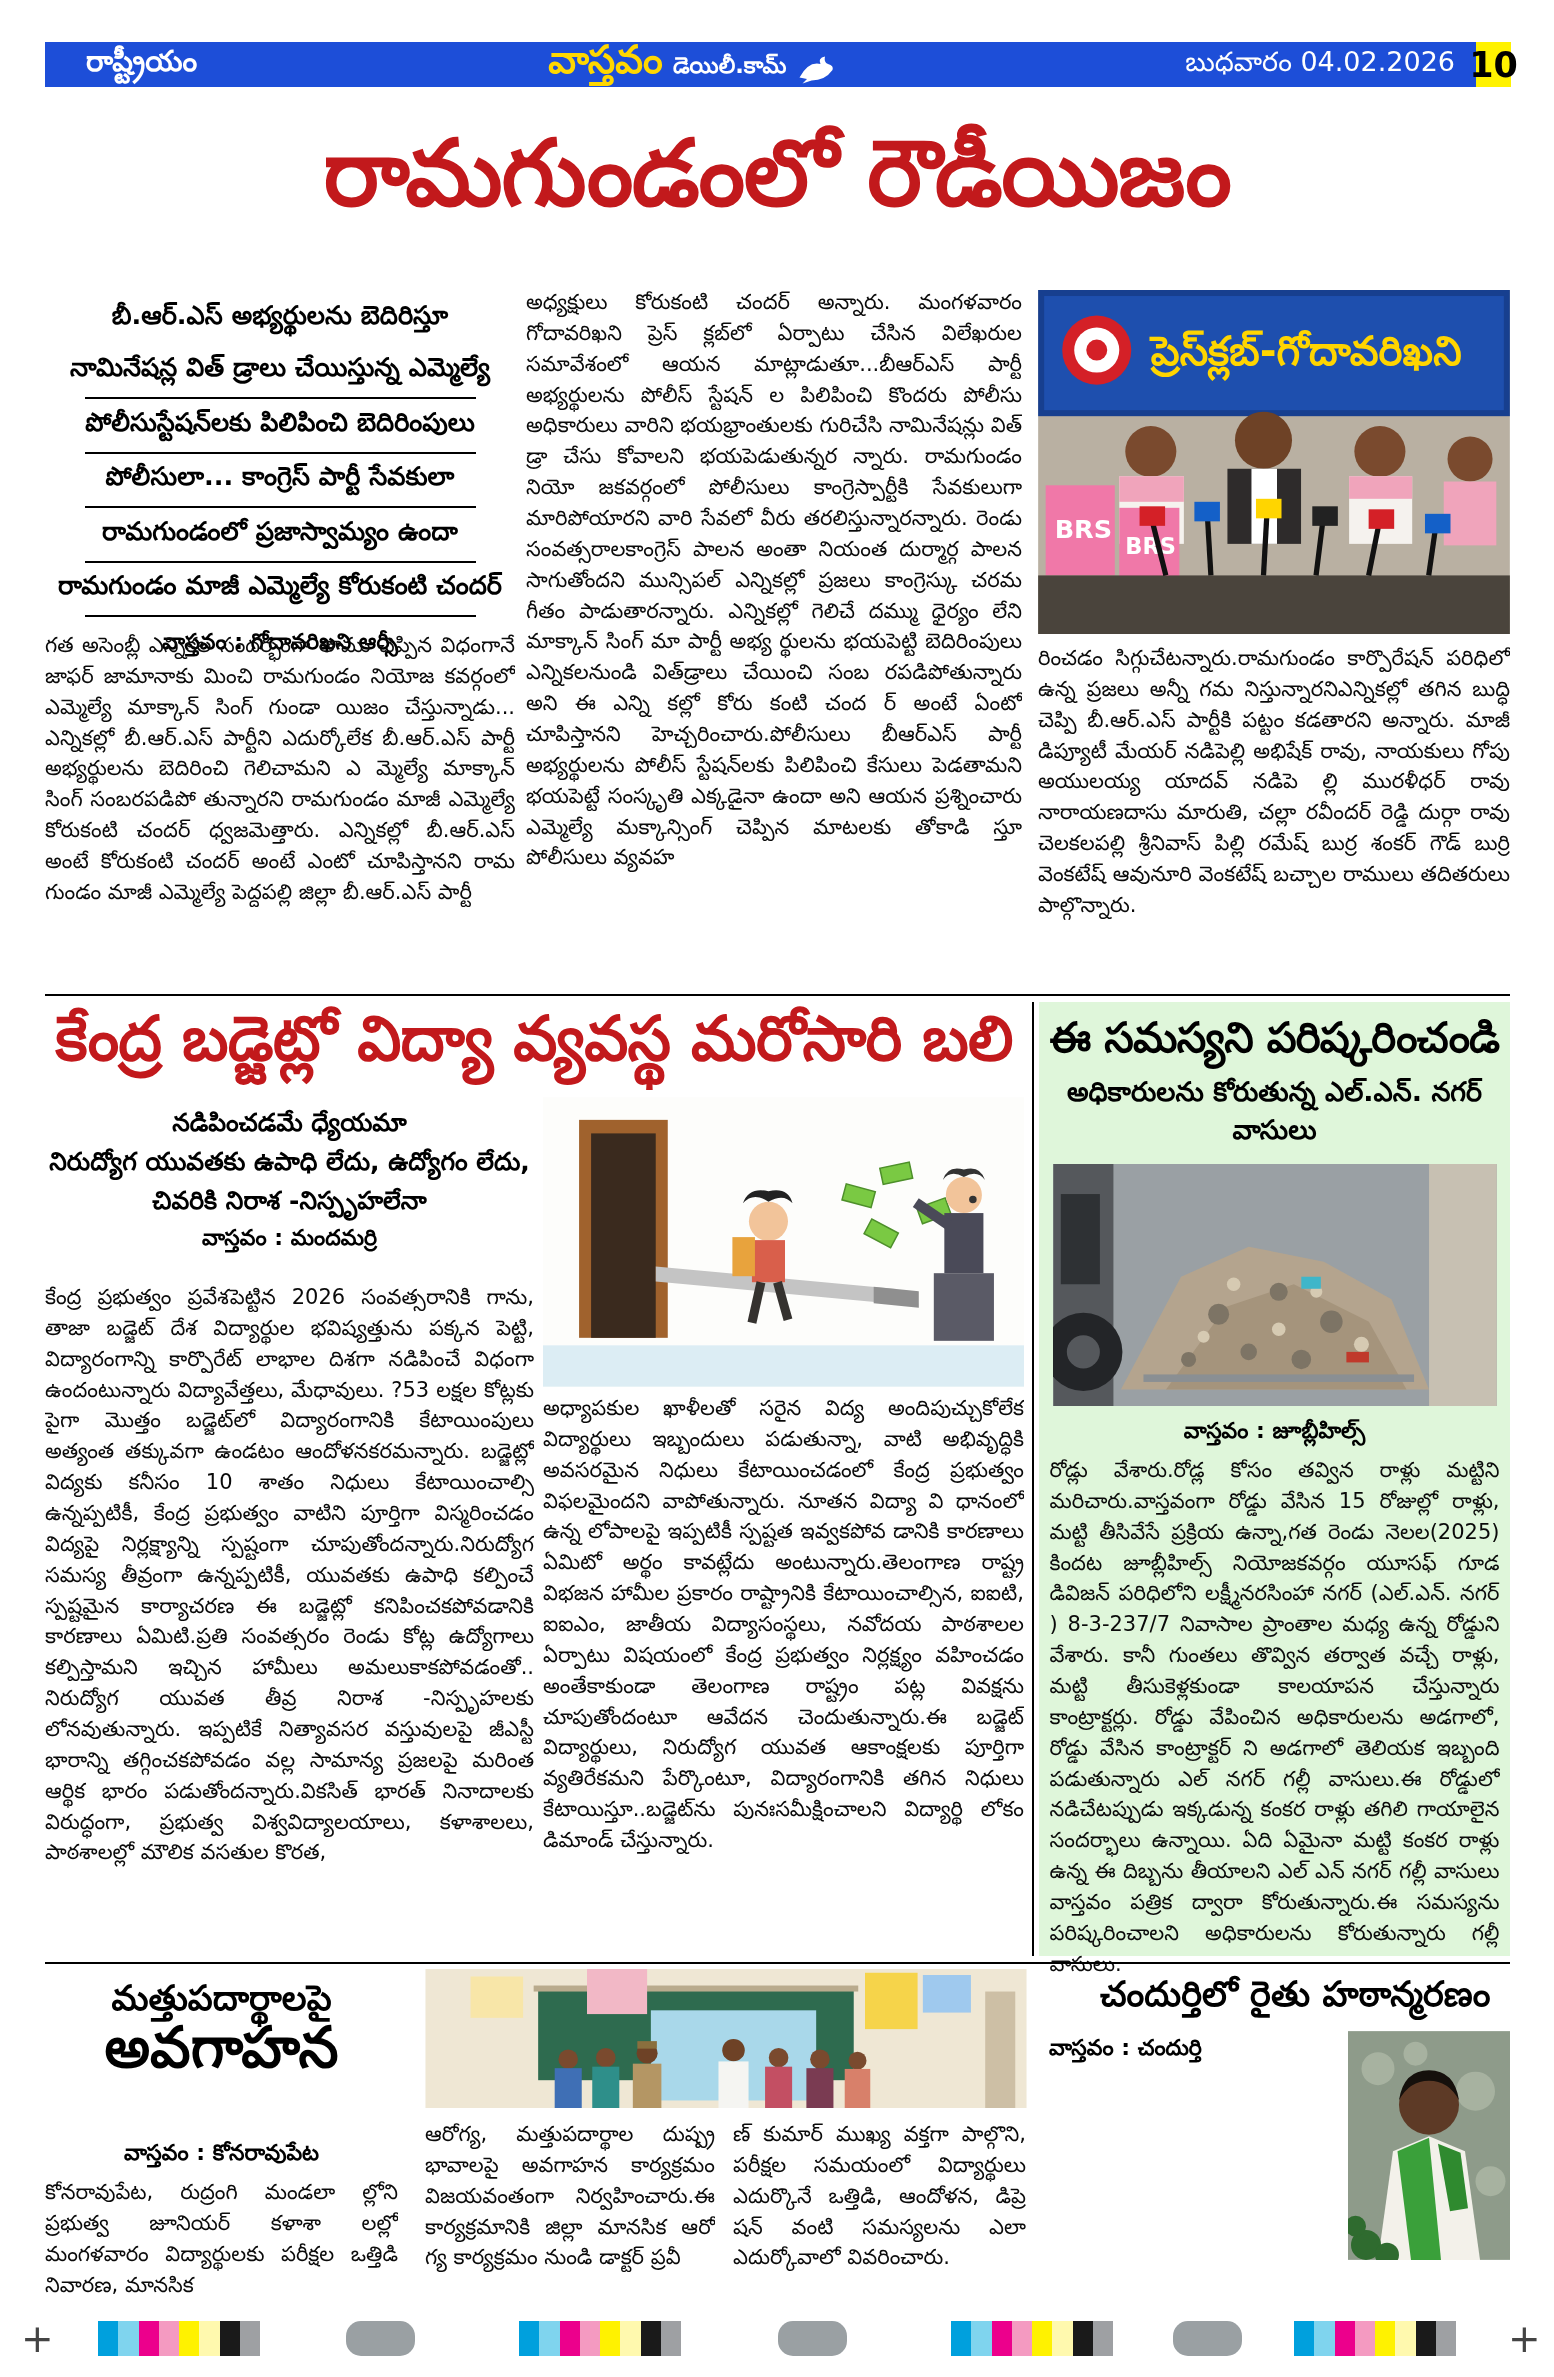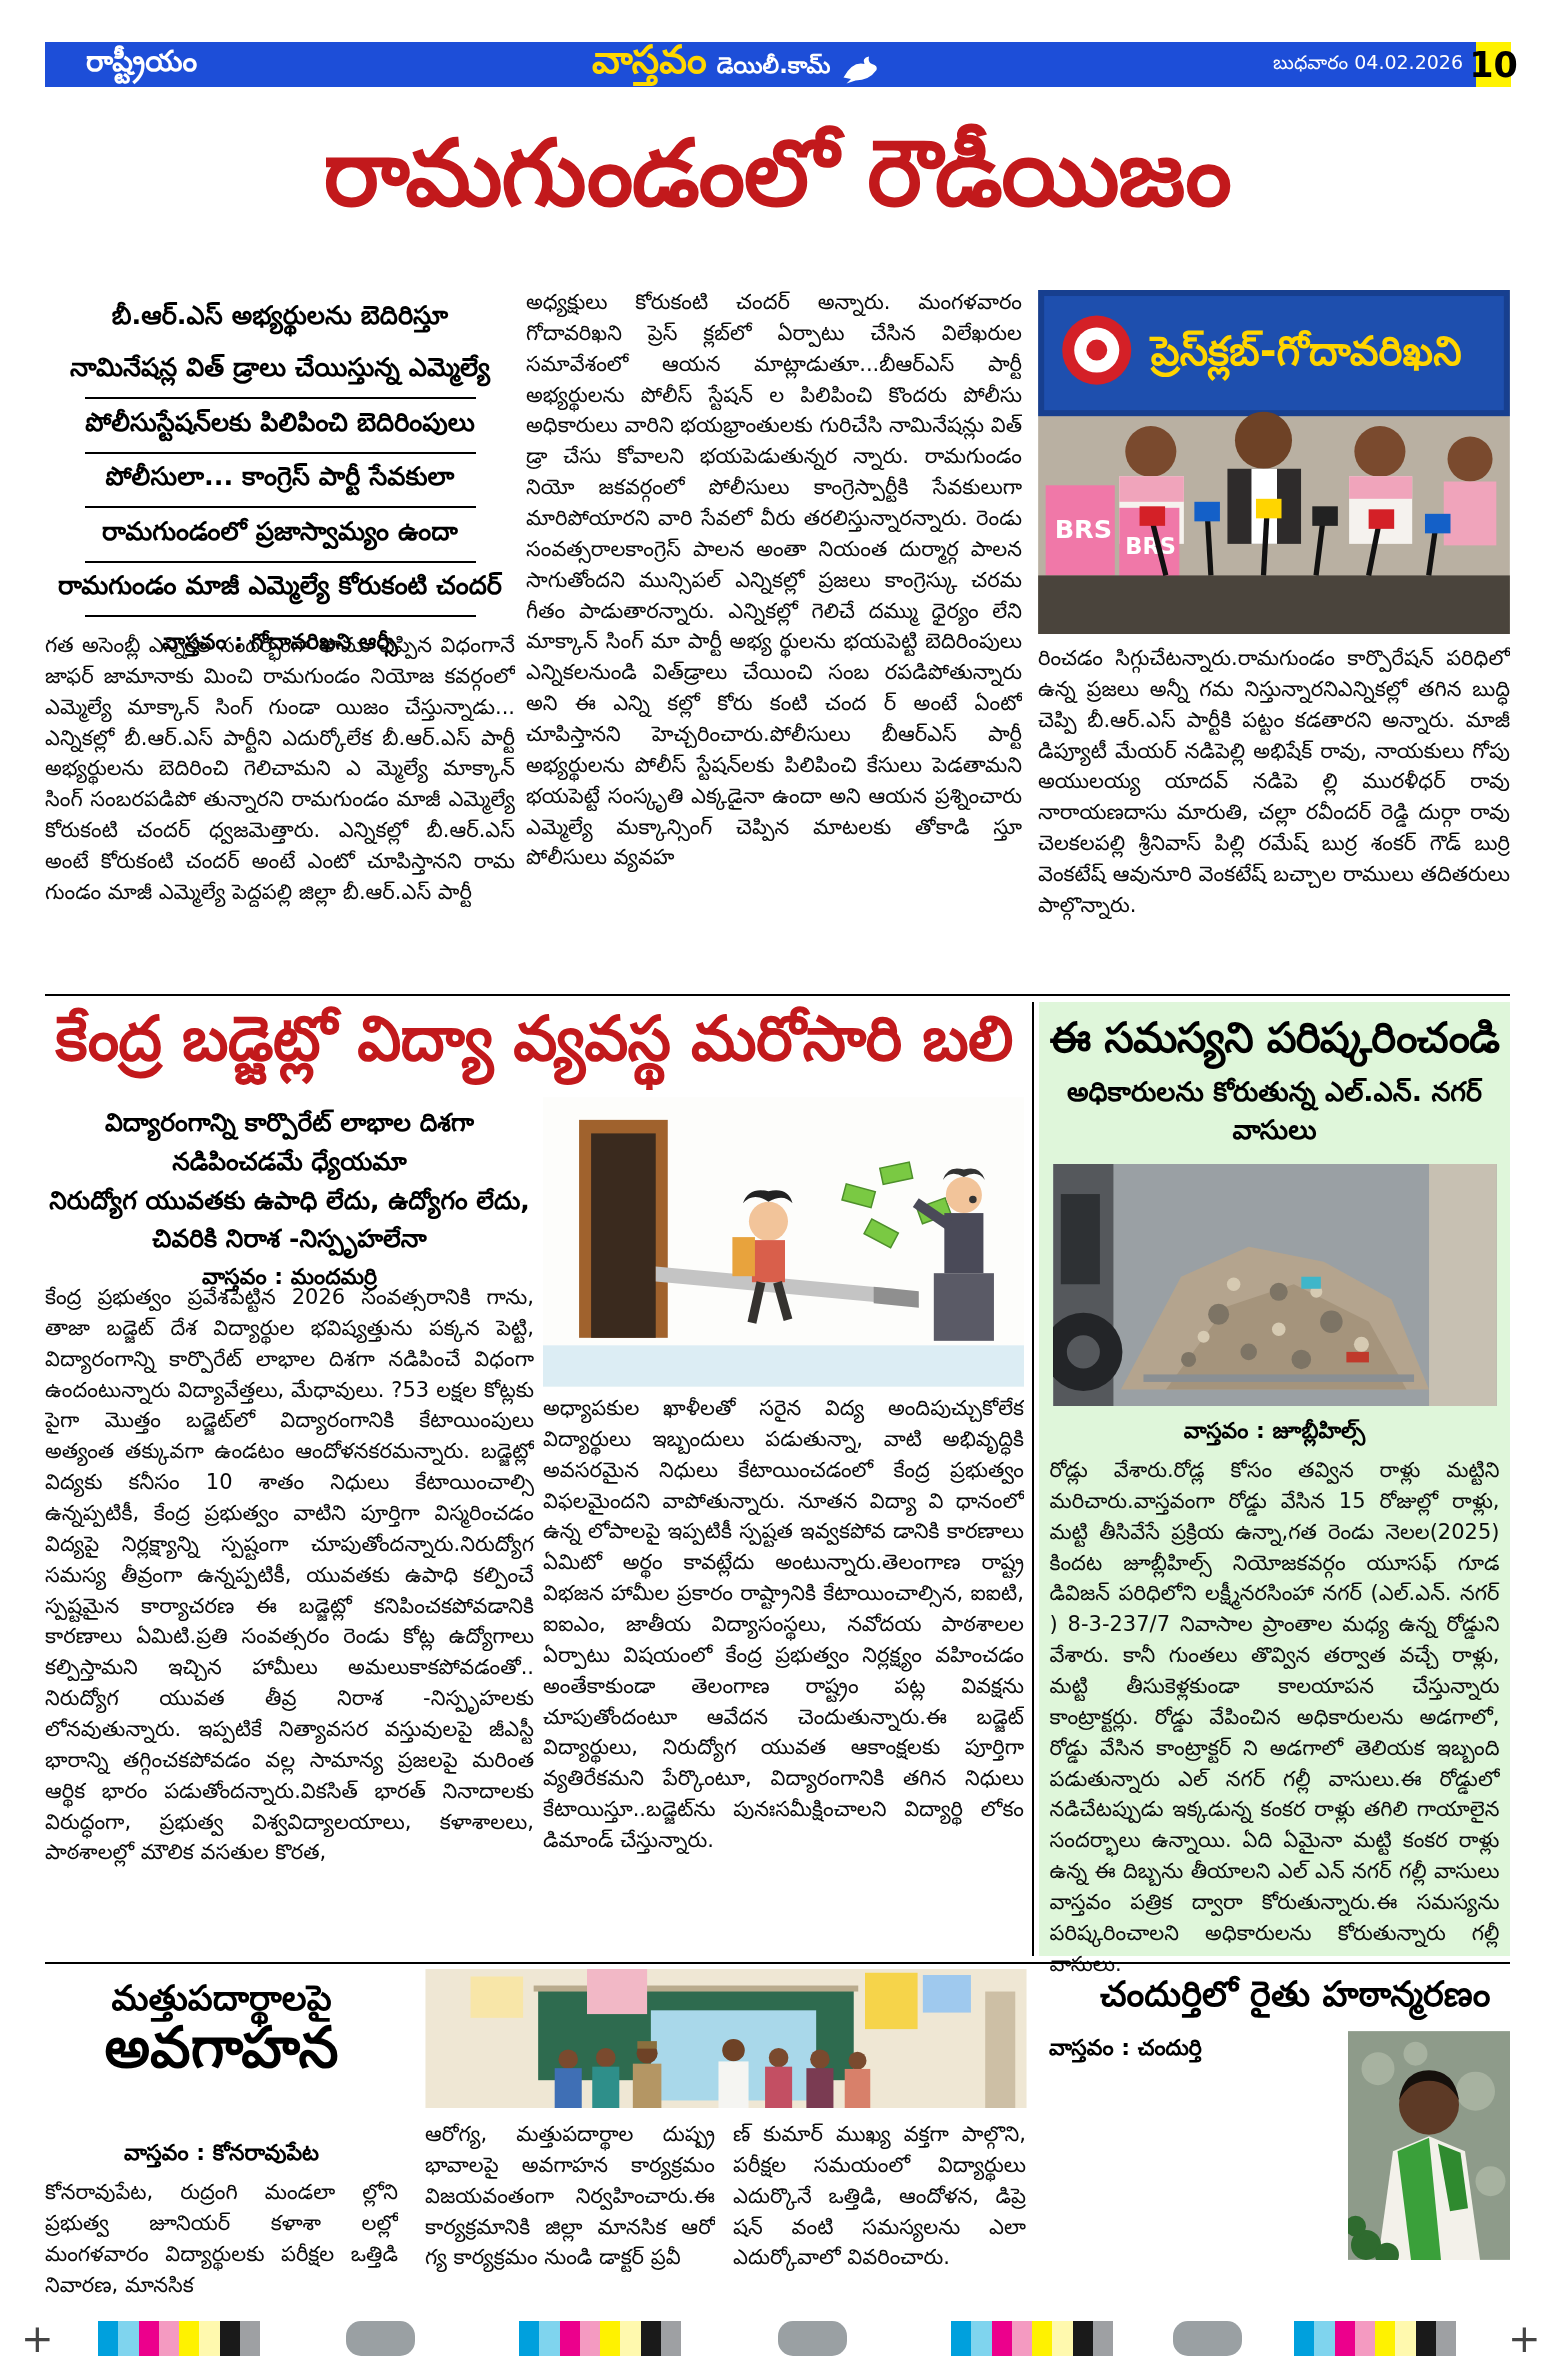--- a/index.html
+++ b/index.html
@@ -5,21 +5,21 @@
   html,body{margin:0;padding:0;background:#e8e8e8;}
   .page{position:relative;width:1555px;height:2377px;background:#ffffff;
         font-family:"DejaVu Sans",sans-serif;overflow:hidden;}
   .abs{position:absolute;}
   
   .masthead-bar{background:#1d4ed8;color:#fff;display:flex;align-items:center;}
   .mast-section{font-size:29px;font-weight:bold;color:#fff;padding-left:41px;}
   .mast-center{flex:1;text-align:center;font-weight:bold;}
   .mast-title{color:#ffd700;font-size:39px;font-weight:bold;}
   .mast-suffix{color:#fff;font-size:22.6px;font-weight:bold;margin-left:6px;}
-  .mast-date{font-size:19px;color:#fff;padding-right:13px;white-space:nowrap;}
+  .mast-date{font-size:27px;color:#fff;padding-right:21px;white-space:nowrap;}
   .page-badge{background:#fff200;color:#000;font-size:35px;font-weight:bold;
               display:flex;align-items:center;justify-content:center;}
   
   .h1-red{color:#c2191c;font-weight:bold;text-align:center;font-size:92px;line-height:1.05;letter-spacing:-1.5px;}
   .h2-red{color:#c2191c;font-weight:bold;text-align:center;font-size:62px;line-height:1.0;letter-spacing:-0.8px;white-space:nowrap;}
   .intro-line{font-size:25.6px;font-weight:bold;text-align:center;color:#000;padding:7.5px 0 9px 0;}
   .intro-rule{width:391px;margin:0 auto;border-bottom:2.3px solid #000;}
   .byline{font-size:22px;font-weight:bold;text-align:center;color:#000;}
   .body-text{font-size:21px;line-height:1.47;color:#0a0a0a;text-align:justify;overflow:hidden;}
   .subhead-line{font-size:25px;font-weight:bold;text-align:center;color:#000;line-height:1.55;}
@@ -123,21 +123,20 @@
   </div>
 
   <div class="abs body-text" style="left:1038px;top:643px;width:472px;height:350px;">రించడం సిగ్గుచేటన్నారు.రామగుండం కార్పొరేషన్ పరిధిలో ఉన్న ప్రజలు అన్నీ గమ నిస్తున్నారనిఎన్నికల్లో తగిన బుద్ధి చెప్పి బీ.ఆర్.ఎస్ పార్టీకి పట్టం కడతారని అన్నారు. మాజీ డిప్యూటీ మేయర్ నడిపెల్లి అభిషేక్ రావు, నాయకులు గోపు అయులయ్య యాదవ్ నడిపె ల్లి మురళీధర్ రావు నారాయణదాసు మారుతి, చల్లా రవీందర్ రెడ్డి దుర్గా రావు చెలకలపల్లి శ్రీనివాస్ పిల్లి రమేష్ బుర్ర శంకర్ గౌడ్ బుర్రి వెంకటేష్ ఆవునూరి వెంకటేష్ బచ్చాల రాములు తదితరులు పాల్గొన్నారు.</div>
 
   <div class="abs rule-h" style="left:45px;top:994px;width:1465px;"></div>
   <div class="abs rule-v" style="left:1032px;top:1002px;height:954px;"></div>
 
   <div class="abs h2-red" style="left:45px;top:1008px;width:978px;">కేంద్ర బడ్జెట్లో విద్యా వ్యవస్థ మరోసారి బలి</div>
 
   <div class="abs" style="left:45px;top:1104px;width:489px;">
-    <div class="subhead-line">విద్యారంగాన్ని కార్పొరేట్ లాభాల దిశగా</div>
     <div class="subhead-line">నడిపించడమే ధ్యేయమా</div>
     <div class="subhead-line">నిరుద్యోగ యువతకు ఉపాధి లేదు, ఉద్యోగం లేదు,</div>
     <div class="subhead-line">చివరికి నిరాశ -నిస్పృహలేనా</div>
     <div class="byline" style="margin-top:4.5px;">వాస్తవం : మందమర్రి</div>
   </div>
 
   <div class="abs body-text" style="left:45px;top:1282px;width:489px;height:673px;">కేంద్ర ప్రభుత్వం ప్రవేశపెట్టిన 2026 సంవత్సరానికి గాను, తాజా బడ్జెట్ దేశ విద్యార్థుల భవిష్యత్తును పక్కన పెట్టి, విద్యారంగాన్ని కార్పొరేట్ లాభాల దిశగా నడిపించే విధంగా ఉందంటున్నారు విద్యావేత్తలు, మేధావులు. ?53 లక్షల కోట్లకు పైగా మొత్తం బడ్జెట్‌లో విద్యారంగానికి కేటాయింపులు అత్యంత తక్కువగా ఉండటం ఆందోళనకరమన్నారు. బడ్జెట్లో విద్యకు కనీసం 10 శాతం నిధులు కేటాయించాల్సి ఉన్నప్పటికీ, కేంద్ర ప్రభుత్వం వాటిని పూర్తిగా విస్మరించడం విద్యపై నిర్లక్ష్యాన్ని స్పష్టంగా చూపుతోందన్నారు.నిరుద్యోగ సమస్య తీవ్రంగా ఉన్నప్పటికీ, యువతకు ఉపాధి కల్పించే స్పష్టమైన కార్యాచరణ ఈ బడ్జెట్లో కనిపించకపోవడానికి కారణాలు ఏమిటి.ప్రతి సంవత్సరం రెండు కోట్ల ఉద్యోగాలు కల్పిస్తామని ఇచ్చిన హామీలు అమలుకాకపోవడంతో.. నిరుద్యోగ యువత తీవ్ర నిరాశ -నిస్పృహలకు లోనవుతున్నారు. ఇప్పటికే నిత్యావసర వస్తువులపై జీఎస్టీ భారాన్ని తగ్గించకపోవడం వల్ల సామాన్య ప్రజలపై మరింత ఆర్థిక భారం పడుతోందన్నారు.వికసిత్ భారత్ నినాదాలకు విరుద్ధంగా, ప్రభుత్వ విశ్వవిద్యాలయాలు, కళాశాలలు, పాఠశాలల్లో మౌలిక వసతుల కొరత,</div>
 
   <div class="abs photo" style="left:543px;top:1097px;width:481px;height:290px;">
     <svg width="481" height="290" viewBox="0 0 640 385">

